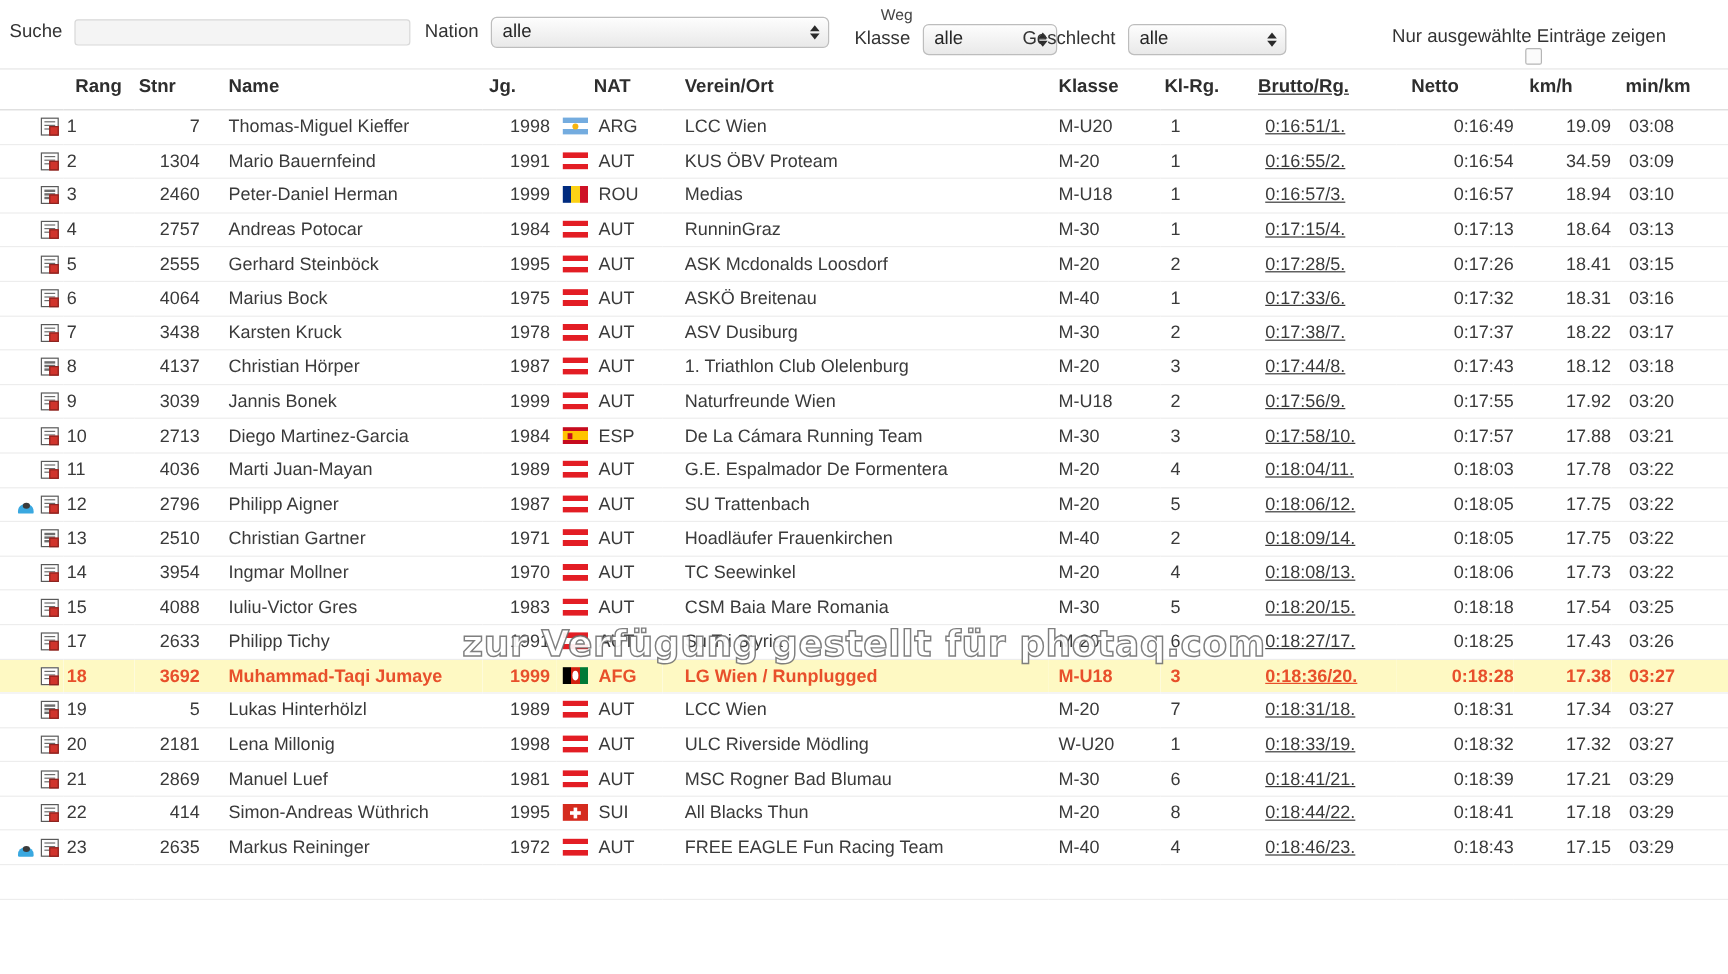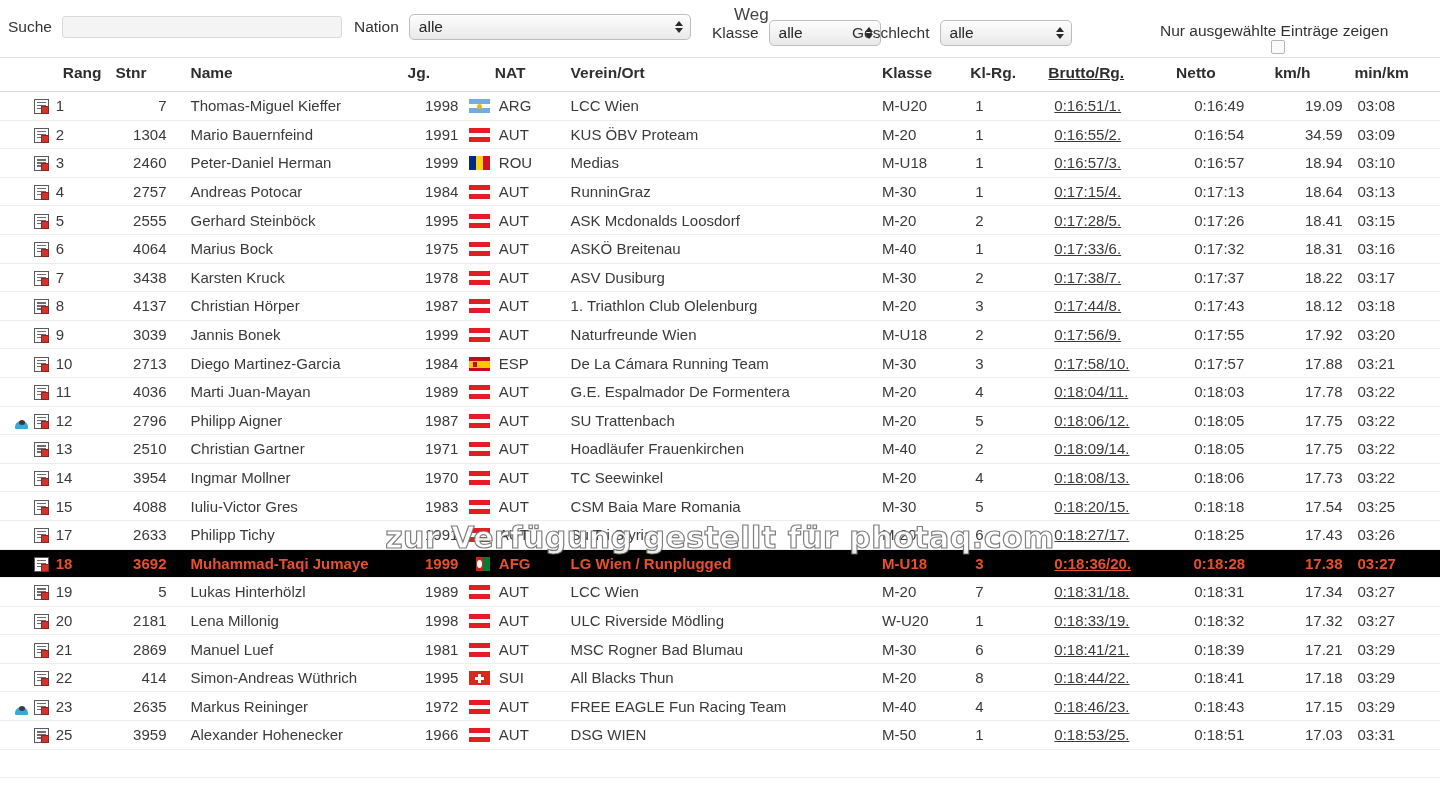--- a/index.html
+++ b/index.html
@@ -56,21 +56,21 @@
     display: flex; flex-direction: column;
     line-height: 0;
   }
   .sel .arrows i { display: block; width: 0; height: 0; border-left: 4px solid transparent; border-right: 4px solid transparent; }
   .sel .arrows i.up { border-bottom: 5px solid #2a2a2a; margin-bottom: 2px; }
   .sel .arrows i.dn { border-top: 5px solid #2a2a2a; }
 
   .weg-note {
     position: absolute;
     left: 734px; top: 5px;
-    font-size: 17px;
+    font-size: 13px;
     color: #444;
   }
   .chk-box {
     width: 14px; height: 14px;
     border: 1px solid #b5b5b5;
     border-radius: 2px;
     background: #fbfbfb;
     margin-left: 8px;
   }
 
@@ -93,39 +93,39 @@
     white-space: nowrap;
   }
   table.results td {
     padding: 5px 0 5px 0;
     height: 28.6px;
     border-bottom: 1px solid #ededed;
     white-space: nowrap;
     overflow: hidden;
   }
   tr.row-highlight td {
-    background: #000000;
+    background: #fef9c3;
     color: #e8502b;
     font-weight: bold;
   }
 
   
   .c-mark  { width: 30px;  text-align: right; padding-right: 2px !important; }
   .c-icon  { width: 22px;  text-align: center; }
   .c-rang  { width: 58px;  text-align: left; padding-left: 3px !important; }
   .c-stnr  { width: 68px;  text-align: right; padding-right: 14px !important; margin-left: 24px; }
   .c-name  { width: 218px; text-align: left; padding-left: 10px !important; }
   .c-jg    { width: 62px;  text-align: right; padding-right: 6px !important; }
   .c-flag  { width: 30px;  text-align: center; }
   .c-nat   { width: 56px;  text-align: left; padding-left: 4px !important; }
   .c-ver   { width: 318px; text-align: left; padding-left: 19px !important; }
   .c-klasse{ width: 92px;  text-align: left; padding-left: 8px !important; }
   .c-klrg  { width: 72px;  text-align: left; padding-left: 8px !important; }
   .c-brutto{ width: 122px; text-align: left; padding-left: 14px !important; text-decoration: underline; }
-  .c-netto { width: 96px;  text-align: center; padding-left: 13px !important; }
+  .c-netto { width: 96px;  text-align: right; padding-left: 13px !important; }
   .c-kmh   { width: 80px;  text-align: right; padding-left: 13px !important; }
   .c-minkm { width: 96px;  text-align: left; padding-left: 15px !important; }
 
   th.c-rang  { text-align: left; padding-left: 10px !important; }
   th.c-stnr  { text-align: left; padding-left: 4px !important; }
   th.c-name  { text-align: left; padding-left: 10px !important; }
   th.c-jg    { text-align: left; padding-left: 6px !important; }
   th.c-nat   { text-align: left; padding-left: 0 !important; }
   th.c-ver   { text-align: left; padding-left: 19px !important; }
   th.c-klasse{ text-align: left; padding-left: 8px !important; }
@@ -661,37 +661,20 @@
           <td class="c-ver">FREE EAGLE Fun Racing Team</td>
           <td class="c-klasse">M-40</td>
           <td class="c-klrg">4</td>
           <td class="c-brutto">0:18:46/23.</td>
           <td class="c-netto">0:18:43</td>
           <td class="c-kmh">17.15</td>
           <td class="c-minkm">03:29</td>
         </tr>
         <tr>
           <td class="c-mark"></td>
-          <td class="c-icon"><span class="doc-icon"></span></td>
-          <td class="c-rang">25</td>
-          <td class="c-stnr">3959</td>
-          <td class="c-name">Alexander Hohenecker</td>
-          <td class="c-jg">1966</td>
-          <td class="c-flag"><span class="flag aut"></span></td>
-          <td class="c-nat">AUT</td>
-          <td class="c-ver">DSG WIEN</td>
-          <td class="c-klasse">M-50</td>
-          <td class="c-klrg">1</td>
-          <td class="c-brutto">0:18:53/25.</td>
-          <td class="c-netto">0:18:51</td>
-          <td class="c-kmh">17.03</td>
-          <td class="c-minkm">03:31</td>
-        </tr>
-        <tr>
-          <td class="c-mark"></td>
           <td class="c-icon"></td>
           <td class="c-rang"></td>
           <td class="c-stnr"></td>
           <td class="c-name"></td>
           <td class="c-jg"></td>
           <td class="c-flag"></td>
           <td class="c-nat"></td>
           <td class="c-ver"></td>
           <td class="c-klasse"></td>
           <td class="c-klrg"></td>

